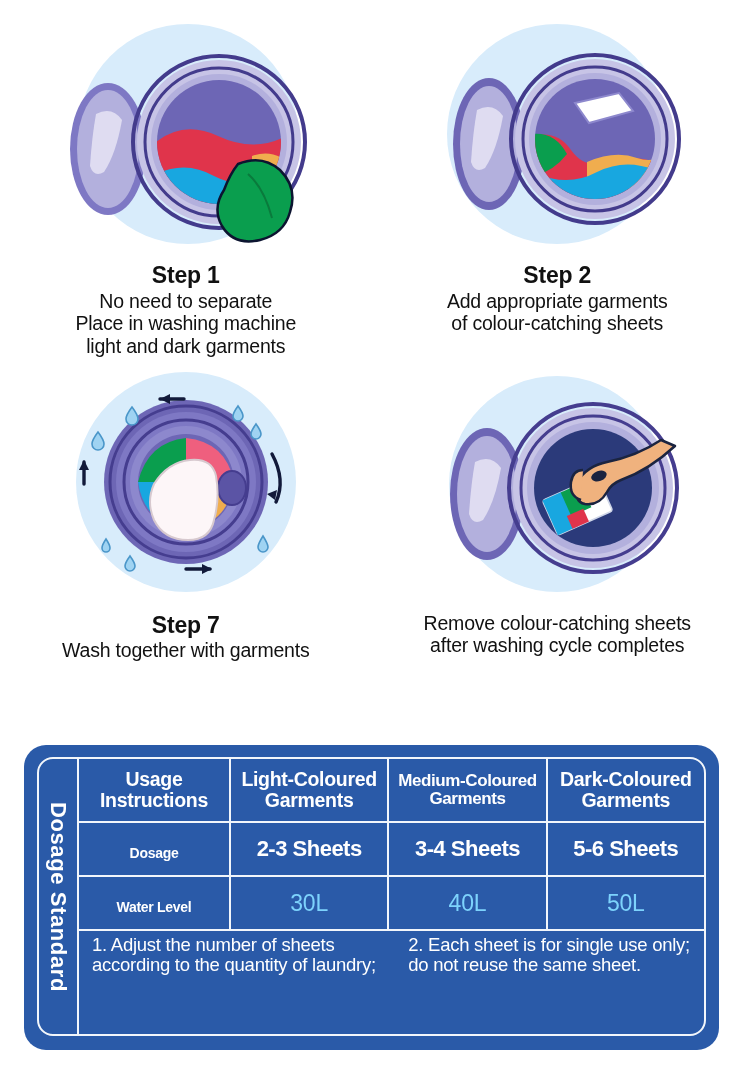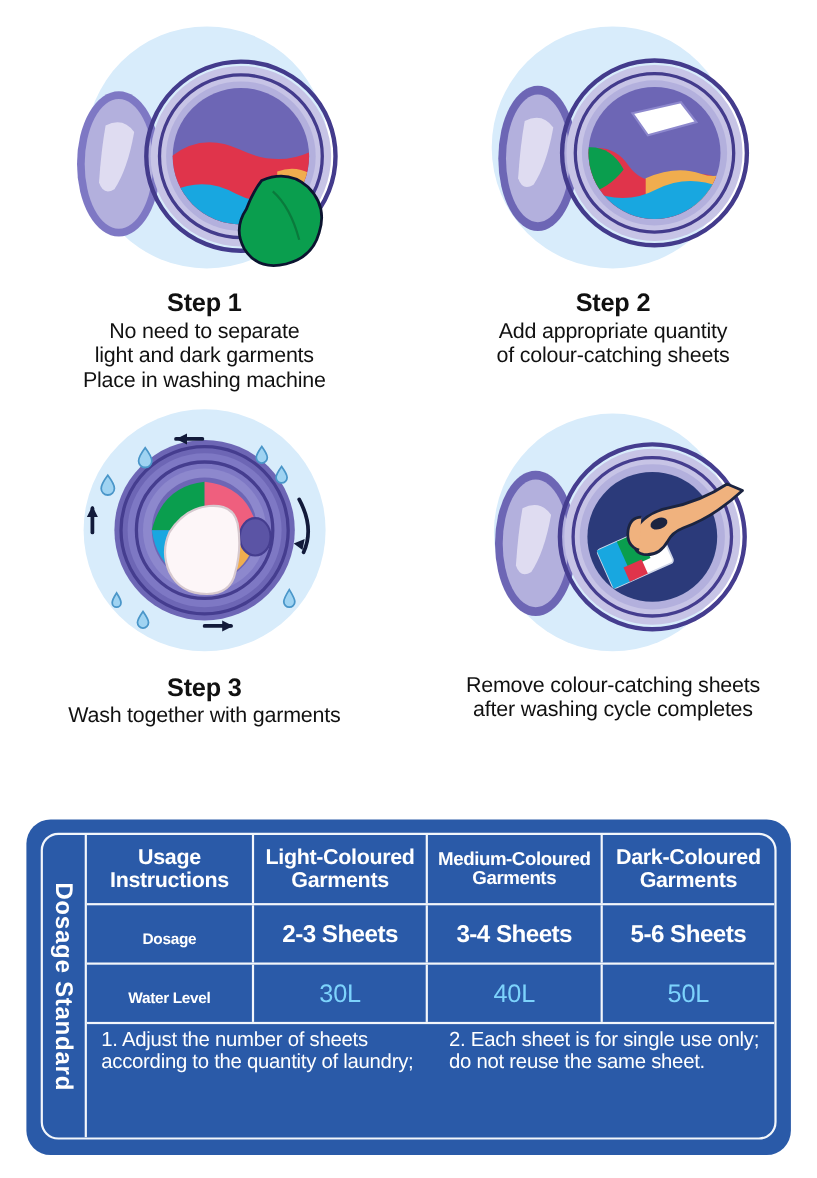--- a/index.html
+++ b/index.html
@@ -211,22 +211,22 @@
           <path d="M196 142 q16 -6 30 2 l0 14 q-18 -4 -30 -6z" fill="#f0ad4e"></path>
         </g>
 
         <path d="M182 150 q24 -10 42 6 q18 18 10 42 q-6 22 -30 28 q-26 6 -38 -14 q-10 -18 2 -36 q6 -16 14 -26z" fill="#0a9e4e" stroke="#0c1430" stroke-width="2.5"></path>
         <path d="M192 160 q16 14 24 44" fill="none" stroke="#0a7a3c" stroke-width="2"></path>
       </svg>
     </div>
     <div class="step-caption">
       <span class="step-title">Step 1</span>
       <span class="step-line">No need to separate</span>
+      <span class="step-line">Place in washing machine</span>
       <span class="step-line">light and dark garments</span>
-      <span class="step-line">Place in washing machine</span>
     </div>
   </div>
 
   <div class="step">
     <div class="illus-wrap">
       <svg viewBox="0 0 260 246" width="260" height="246" aria-hidden="true">
         <circle cx="130" cy="120" r="110" fill="#d8ecfb"></circle>
         <ellipse cx="62" cy="130" rx="36" ry="66" fill="#6d66b5"></ellipse>
         <ellipse cx="62" cy="130" rx="29" ry="58" fill="#b3b0dd"></ellipse>
         <path d="M50 96 q16 -8 26 6 q-6 34 -18 52 q-10 6 -14 -6 q2 -30 6 -52z" fill="#e6e4f5" opacity="0.85"></path>
@@ -245,21 +245,21 @@
           <path d="M106 120 q22 -2 34 20 q-14 18 -34 22z" fill="#0a9e4e"></path>
           <path d="M160 148 q28 -12 50 -4 q12 4 22 0 l0 30 l-72 0z" fill="#f0ad4e"></path>
           <path d="M106 158 q34 16 64 0 q28 -14 58 -2 l0 34 l-122 0z" fill="#18a7e0"></path>
         </g>
 
         <path d="M148 89 l44 -10 l14 18 l-44 12z" fill="#ffffff" stroke="#8d88cd" stroke-width="2"></path>
       </svg>
     </div>
     <div class="step-caption">
       <span class="step-title">Step 2</span>
-      <span class="step-line">Add appropriate quantity</span>
+      <span class="step-line">Add appropriate garments</span>
       <span class="step-line">of colour-catching sheets</span>
     </div>
   </div>
 
   <div class="step row2">
     <div class="illus-wrap">
       <svg viewBox="0 0 260 246" width="260" height="246" aria-hidden="true">
         <circle cx="130" cy="118" r="110" fill="#d8ecfb"></circle>
         <circle cx="130" cy="118" r="82" fill="#6d66b5"></circle>
         <circle cx="130" cy="118" r="76" fill="none" stroke="#453d8f" stroke-width="3"></circle>
@@ -298,21 +298,21 @@
         </g>
         <g fill="#121a3a">
           <path d="M104 35 l10 -5 l0 10z"></path>
           <path d="M28 96 l-5 10 l10 0z"></path>
           <path d="M219 136 l-8 -6 l10 -4z"></path>
           <path d="M156 205 l-10 -5 l0 10z"></path>
         </g>
       </svg>
     </div>
     <div class="step-caption">
-      <span class="step-title">Step 3</span>
+      <span class="step-title">Step 7</span>
       <span class="step-line">Wash together with garments</span>
     </div>
   </div>
 
   <div class="step row2">
     <div class="illus-wrap">
       <svg viewBox="0 0 260 246" width="260" height="246" aria-hidden="true">
         <circle cx="130" cy="120" r="108" fill="#d8ecfb"></circle>
         <ellipse cx="60" cy="130" rx="37" ry="66" fill="#6d66b5"></ellipse>
         <ellipse cx="60" cy="130" rx="30" ry="58" fill="#b3b0dd"></ellipse>

